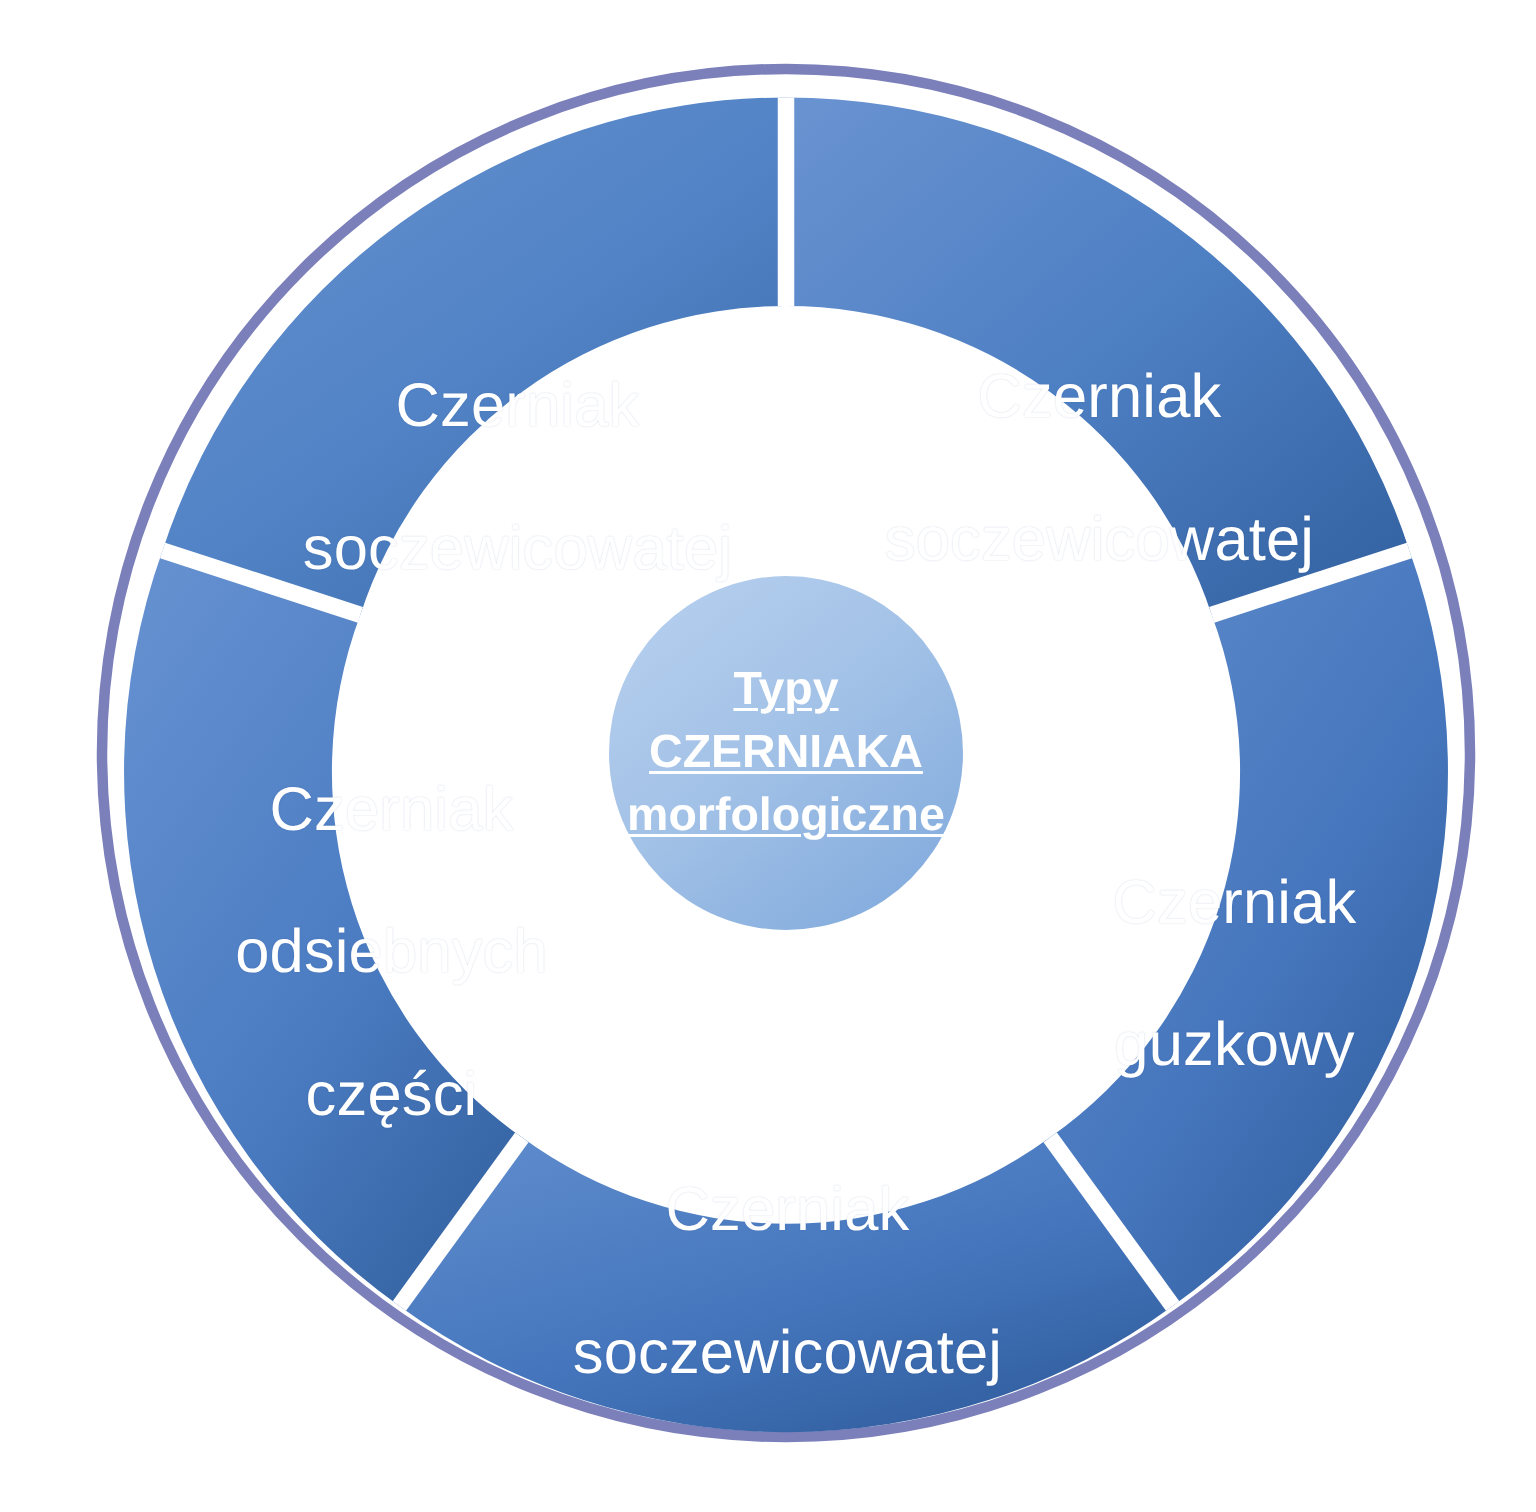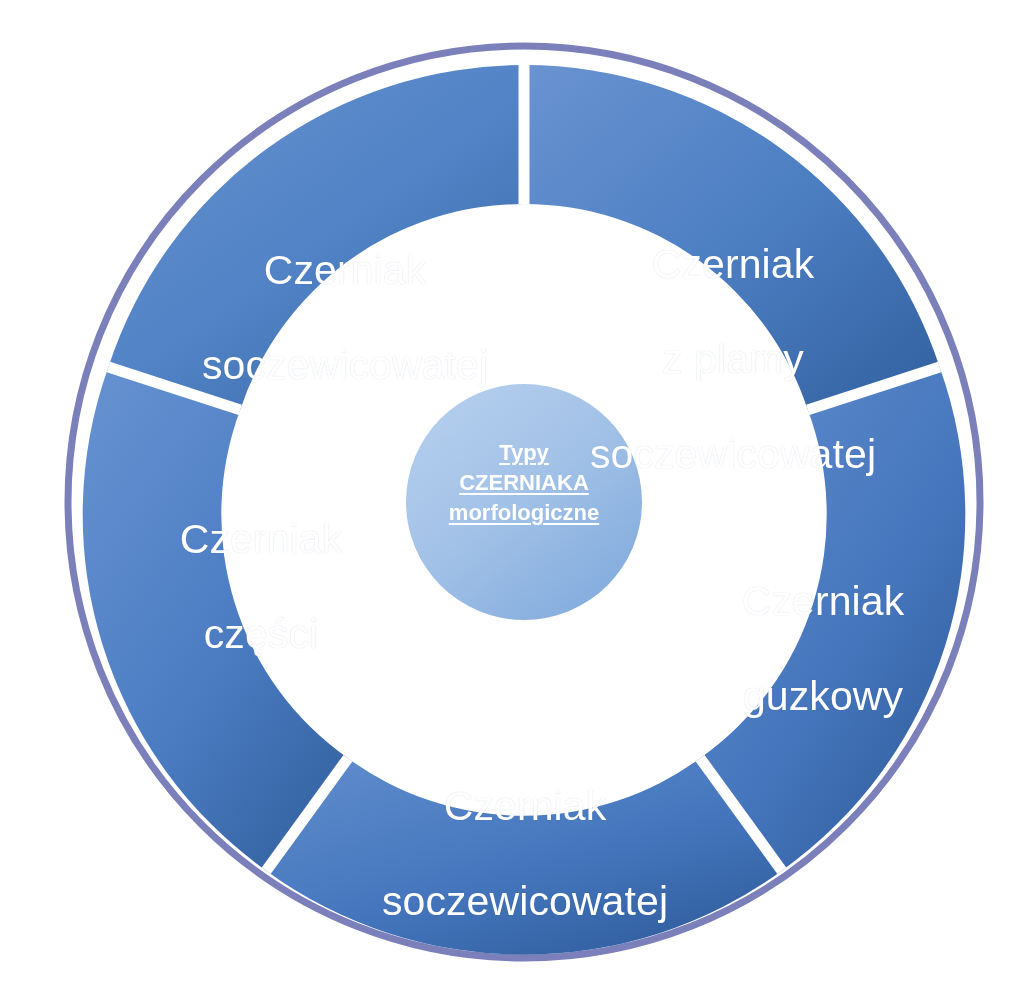--- a/index.html
+++ b/index.html
@@ -28,21 +28,21 @@
   #lbl-nodular{left:688px;top:530px;width:270px;font-size:41px;}
   #lbl-desmoplastic{left:330px;top:735px;width:390px;font-size:41px;}
   #lbl-acral{left:130px;top:468px;width:262px;font-size:41px;}
 
   #center-title{
     position:absolute;
     left:395px;top:438px;width:258px;
     text-align:center;
     color:#ffffff;
     font-weight:700;
-    font-size:22px;
+    font-size:31px;
     line-height:1.36;
     pointer-events:none;
   }
   #center-title span{
     display:block;
     text-decoration:underline;
     text-underline-offset:3px;
     text-decoration-thickness:2px;
   }
 </style>
@@ -112,36 +112,36 @@
     <circle cx="524" cy="502" r="118" fill="url(#gCenter)"></circle>
   </svg>
 
   <div class="seg-label" id="lbl-superficial">
     <span>Czerniak</span>
     <span>soczewicowatej</span>
   </div>
 
   <div class="seg-label" id="lbl-lentigo">
     <span>Czerniak</span>
-    <span>z plamy</span>
     <span>soczewicowatej</span>
   </div>
 
   <div class="seg-label" id="lbl-nodular">
     <span>Czerniak</span>
     <span>guzkowy</span>
   </div>
 
   <div class="seg-label" id="lbl-desmoplastic">
     <span>Czerniak</span>
     <span>soczewicowatej</span>
   </div>
 
   <div class="seg-label" id="lbl-acral">
     <span>Czerniak</span>
+    <span>odsiebnych</span>
     <span>części</span>
   </div>
 
   <div id="center-title">
     <span>Typy </span>
     <span>CZERNIAKA</span>
     <span>morfologiczne</span>
   </div>
 
 </div>

